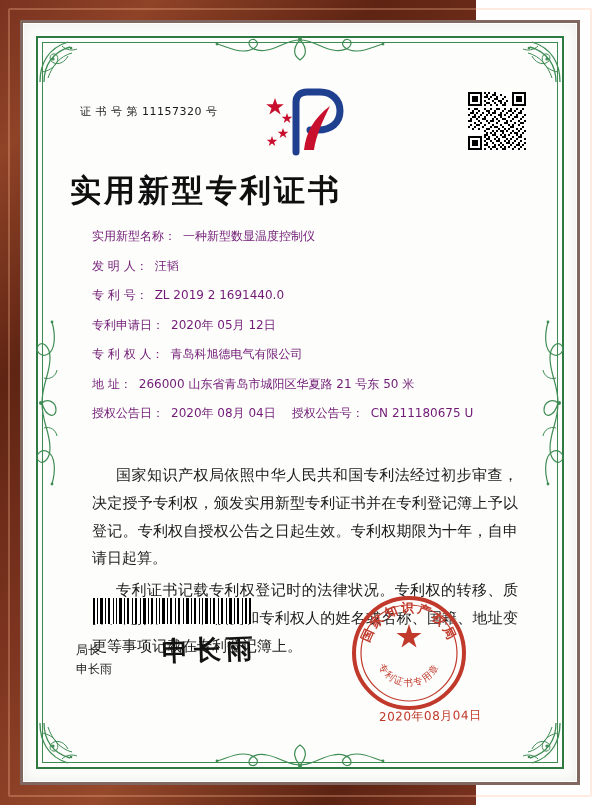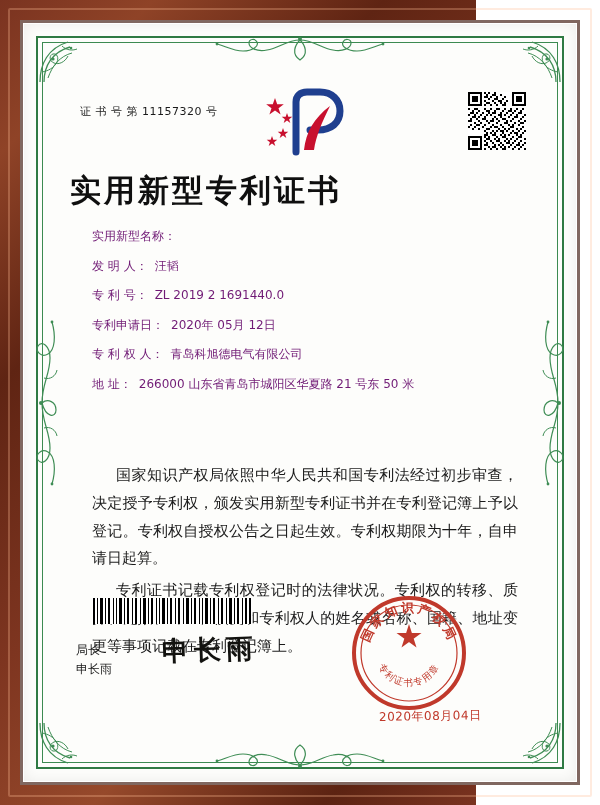--- a/index.html
+++ b/index.html
@@ -557,40 +557,47 @@
             <rect x="25" y="28" width="1" height="1"></rect>
             <rect x="28" y="28" width="1" height="1"></rect>
         </g>
       </svg>
 
       <div class="main-title">实用新型专利证书</div>
 
       <div class="fields">
         <div class="field-row">
           <span class="field-label">实用新型名称：</span>
+          <span class="field-value">一种新型数显温度控制仪</span>
         </div>
         <div class="field-row">
           <span class="field-label">发 明 人：</span>
           <span class="field-value">汪韬</span>
         </div>
         <div class="field-row">
           <span class="field-label">专 利 号：</span>
           <span class="field-value">ZL 2019 2 1691440.0</span>
         </div>
         <div class="field-row">
           <span class="field-label">专利申请日：</span>
           <span class="field-value">2020年 05月 12日</span>
         </div>
         <div class="field-row">
           <span class="field-label">专 利 权 人：</span>
           <span class="field-value">青岛科旭德电气有限公司</span>
         </div>
         <div class="field-row">
           <span class="field-label">地 址：</span>
           <span class="field-value">266000 山东省青岛市城阳区华夏路 21 号东 50 米</span>
+        </div>
+        <div class="field-row dual">
+          <span class="field-label">授权公告日：</span>
+          <span class="field-value">2020年 08月 04日</span>
+          <span class="field-label">授权公告号：</span>
+          <span class="field-value">CN 211180675 U</span>
         </div>
       </div>
 
       <div class="body-text">
         <p>国家知识产权局依照中华人民共和国专利法经过初步审查，决定授予专利权，颁发实用新型专利证书并在专利登记簿上予以登记。专利权自授权公告之日起生效。专利权期限为十年，自申请日起算。</p>
         <p>专利证书记载专利权登记时的法律状况。专利权的转移、质押、无效、终止、恢复和专利权人的姓名或名称、国籍、地址变更等事项记载在专利登记簿上。</p>
       </div>
 
       <svg class="barcode" viewBox="0 0 160 26" shape-rendering="crispEdges">
         <rect width="160" height="26" fill="#ffffff"></rect>

